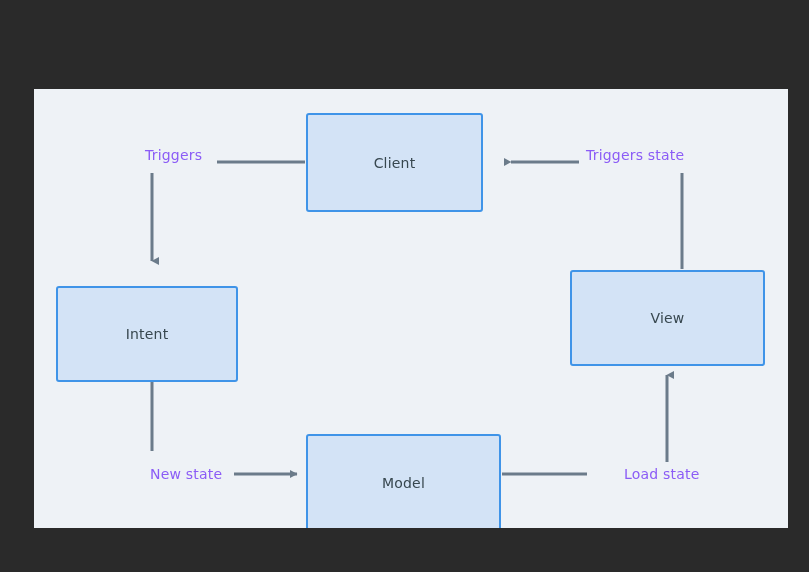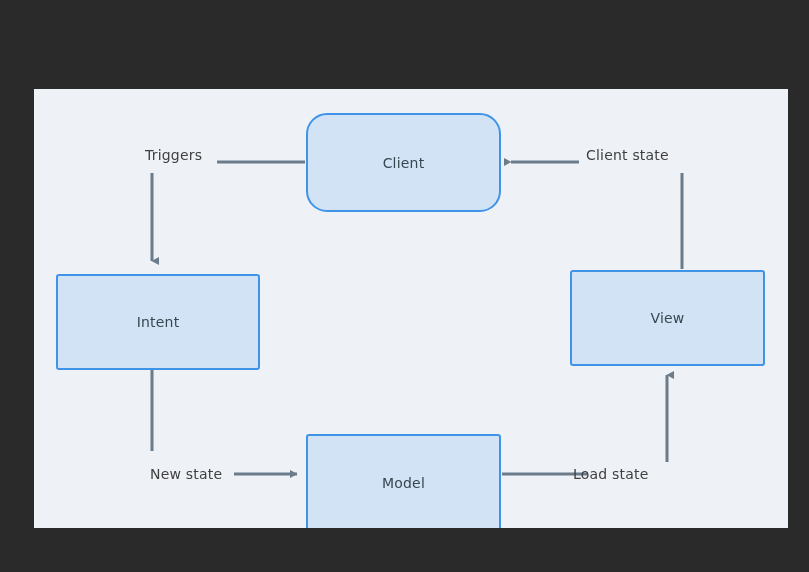--- a/index.html
+++ b/index.html
@@ -50,29 +50,29 @@
     font-size: 14px;
     color: #37474f;
     letter-spacing: 0.2px;
     line-height: 1;
     user-select: none;
   }
   .edge-label {
     position: absolute;
     font-family: "DejaVu Sans", sans-serif;
     font-size: 14px;
-    color: #404040;
+    color: #8b5cf6;
     letter-spacing: 0.2px;
     line-height: 1;
     white-space: nowrap;
     user-select: none;
   }
   
-  #node-client { left: 272px; top: 24px;  width: 195px; height: 99px; border-radius: 21px; }
-  #node-intent { left: 22px;  top: 185px; width: 204px; height: 96px; }
+  #node-client { left: 272px; top: 24px;  width: 177px; height: 99px; }
+  #node-intent { left: 22px;  top: 197px; width: 182px; height: 96px; }
   #node-view   { left: 536px; top: 181px; width: 195px; height: 96px; }
   #node-model  { left: 272px; top: 345px; width: 195px; height: 98px; }
 </style>
 </head>
 <body>
 
 <div id="app">
 
   <div id="canvas">
 
@@ -130,18 +130,18 @@
     </div>
 
     <div class="node-box" id="node-model">
       <span class="node-label">Model</span>
     </div>
 
     <span class="edge-label" style="left:111px; top:66px; transform:translateY(-50%);">Triggers</span>
 
     <span class="edge-label" style="left:116px; top:385px; transform:translateY(-50%);text-align:center;">New state</span>
 
-    <span class="edge-label" style="left:539px; top:385px; transform:translateY(-50%);">Load state</span>
+    <span class="edge-label" style="left:590px; top:385px; transform:translateY(-50%);">Load state</span>
 
-    <span class="edge-label" style="left:552px; top:66px; transform:translateY(-50%);">Client state</span>
+    <span class="edge-label" style="left:552px; top:66px; transform:translateY(-50%);">Triggers state</span>
 
   </div>
 </div>
 
 </body></html>

